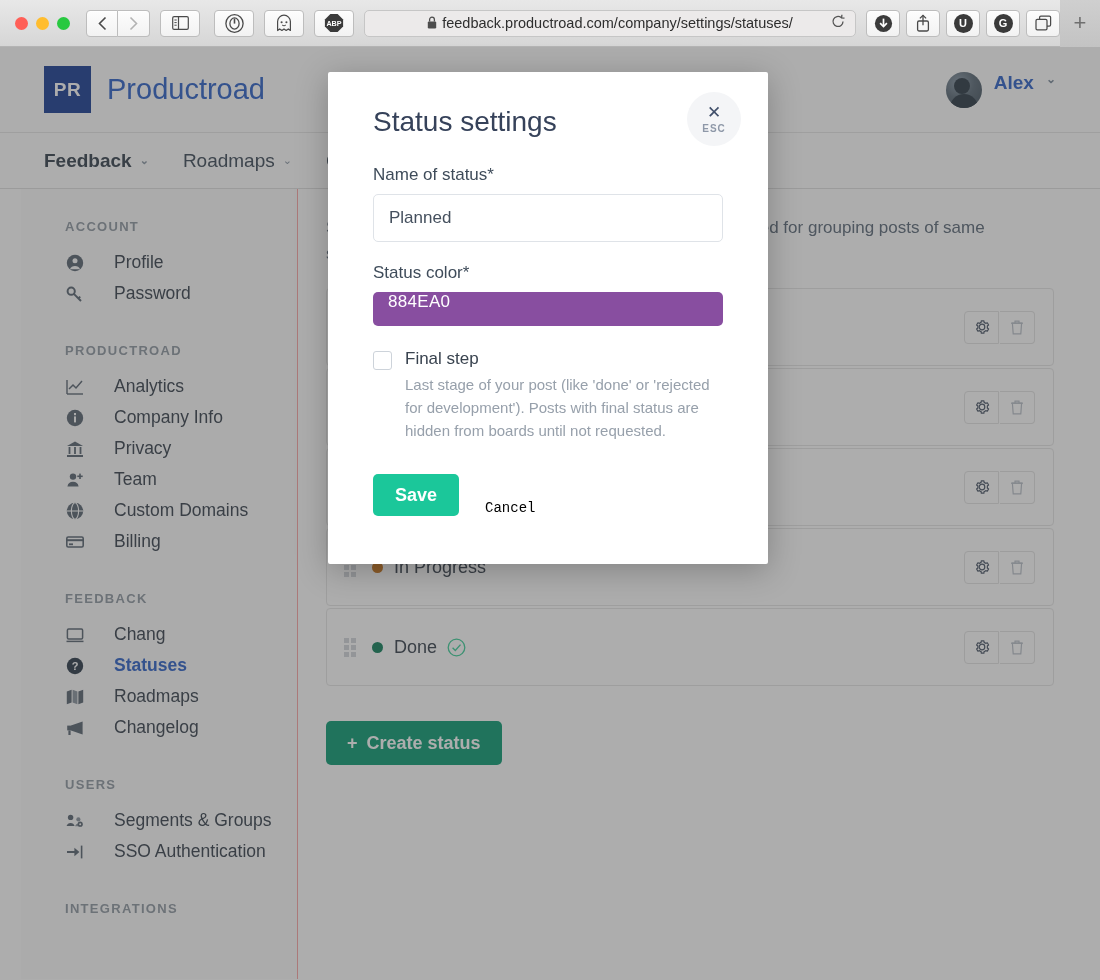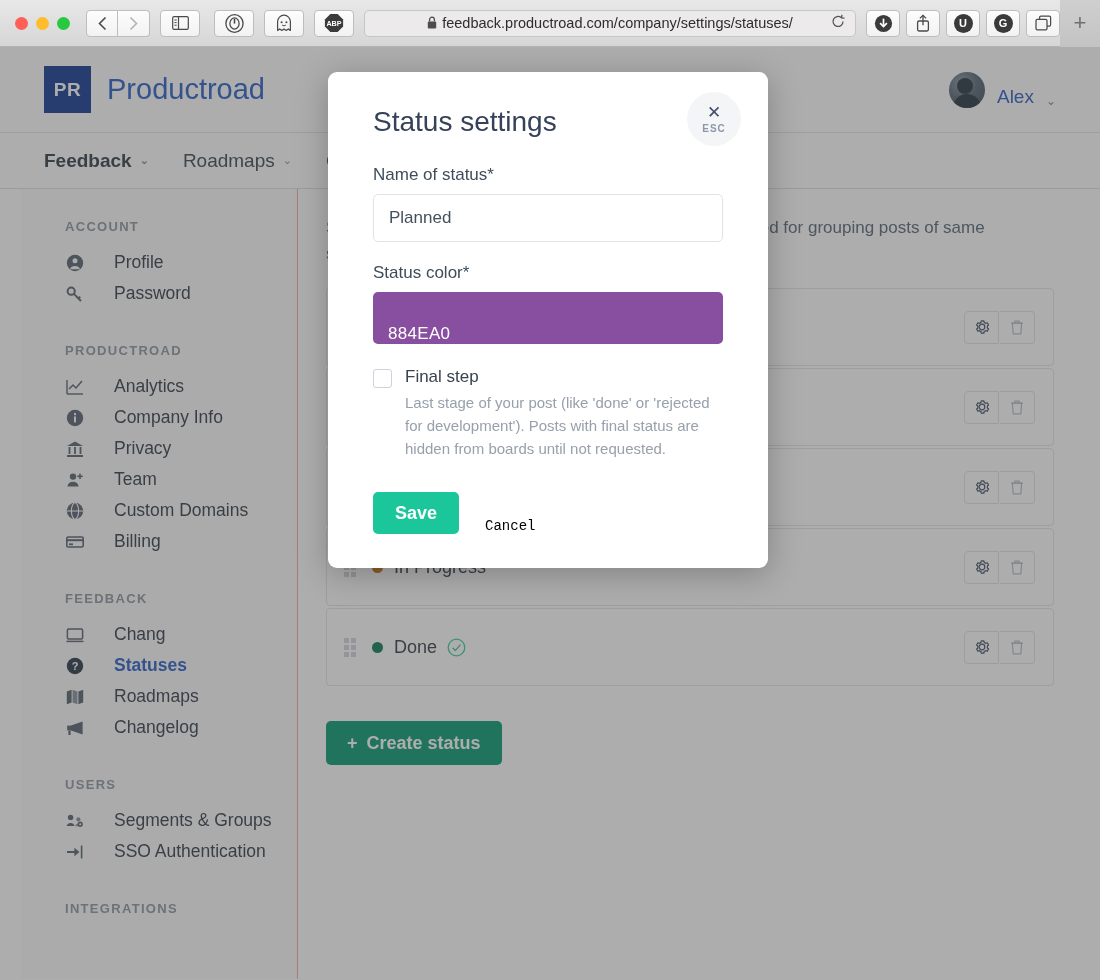--- a/index.html
+++ b/index.html
@@ -73,21 +73,21 @@
     padding: 0 44px; justify-content: space-between;
   }
   .brand { display: flex; align-items: center; gap: 16px; }
   .brand-logo {
     width: 47px; height: 47px; background: #1b3f94; color: #fff;
     display: flex; align-items: center; justify-content: center;
     font-size: 19px; font-weight: bold; letter-spacing: .5px;
   }
   .brand-name { font-size: 29px; color: #2f63c9; font-weight: 400; }
 
-  .user-area { display: flex; align-items: flex-end; gap: 12px; }
+  .user-area { display: flex; align-items: flex-start; gap: 12px; font-weight: bold; }
   .avatar {
     width: 36px; height: 36px; border-radius: 50%;
     background: radial-gradient(circle at 35% 30%, #8a9aa8 0%, #5c6b78 45%, #41505c 100%);
     position: relative; overflow: hidden;
   }
   .avatar::after{
     content:""; position:absolute; width:16px; height:16px; border-radius:50%;
     background:#2c3a46; left:8px; top:6px;
   }
   .avatar::before{
@@ -158,43 +158,43 @@
     font-family: "Liberation Sans", sans-serif;
   }
 
   
   .overlay {
     position: absolute; top: 47px; left: 0; width: 1100px; height: 933px;
     background: rgba(60,60,60,0.42);
   }
   .modal {
     position: absolute; left: 328px; top: 72px; width: 440px;
-    background: #fff; border-radius: 9px; padding: 34px 45px 34px 45px;
+    background: #fff; border-radius: 2px; padding: 34px 45px 48px 45px;
     box-shadow: 0 6px 32px rgba(0,0,0,.25);
   }
   .modal-title { font-size: 28px; color: #36425a; font-weight: 400; margin-bottom: 27px; }
   .esc-btn {
     position: absolute; right: 27px; top: 20px;
     width: 54px; height: 54px; border-radius: 50%; background: #f4f5f7;
     display: flex; flex-direction: column; align-items: center; justify-content: center;
     gap: 2px;
   }
   .esc-x { font-size: 17px; color: #41506b; line-height: 1; }
   .esc-lbl { font-size: 10px; letter-spacing: 1px; color: #8e98a8; font-weight: bold; }
 
   .fld-label { font-size: 17px; color: #3f4c5a; margin-bottom: 9px; }
   .txt-input {
     width: 350px; height: 48px; border: 1px solid #dfe3e8; border-radius: 5px;
     padding: 0 15px; font-size: 17px; color: #45505e; background: #fff;
     font-family: "Liberation Sans", sans-serif;
     display:flex; align-items:center;
   }
   .color-input {
-    width: 350px; height: 52px; border-radius: 5px; padding: 0 15px;
-    display: flex; align-items: flex-end;
+    width: 350px; height: 34px; border-radius: 5px; padding: 0 15px;
+    display: flex; align-items: flex-start;
     font-size: 17px; color: #fff; letter-spacing: .3px;
   }
   .spacer-20 { height: 21px; }
   .checkrow { display: flex; gap: 13px; margin-top: 23px; }
   .checkbox {
     width: 19px; height: 19px; border: 1px solid #cdd3da; border-radius: 3px; background:#fff;
     flex: 0 0 19px; margin-top: 2px;
   }
   .check-title { font-size: 17px; color: #39434f; margin-bottom: 5px;}
   .check-desc { font-size: 15px; color: #97a0ab; line-height: 1.52; max-width: 322px; }

